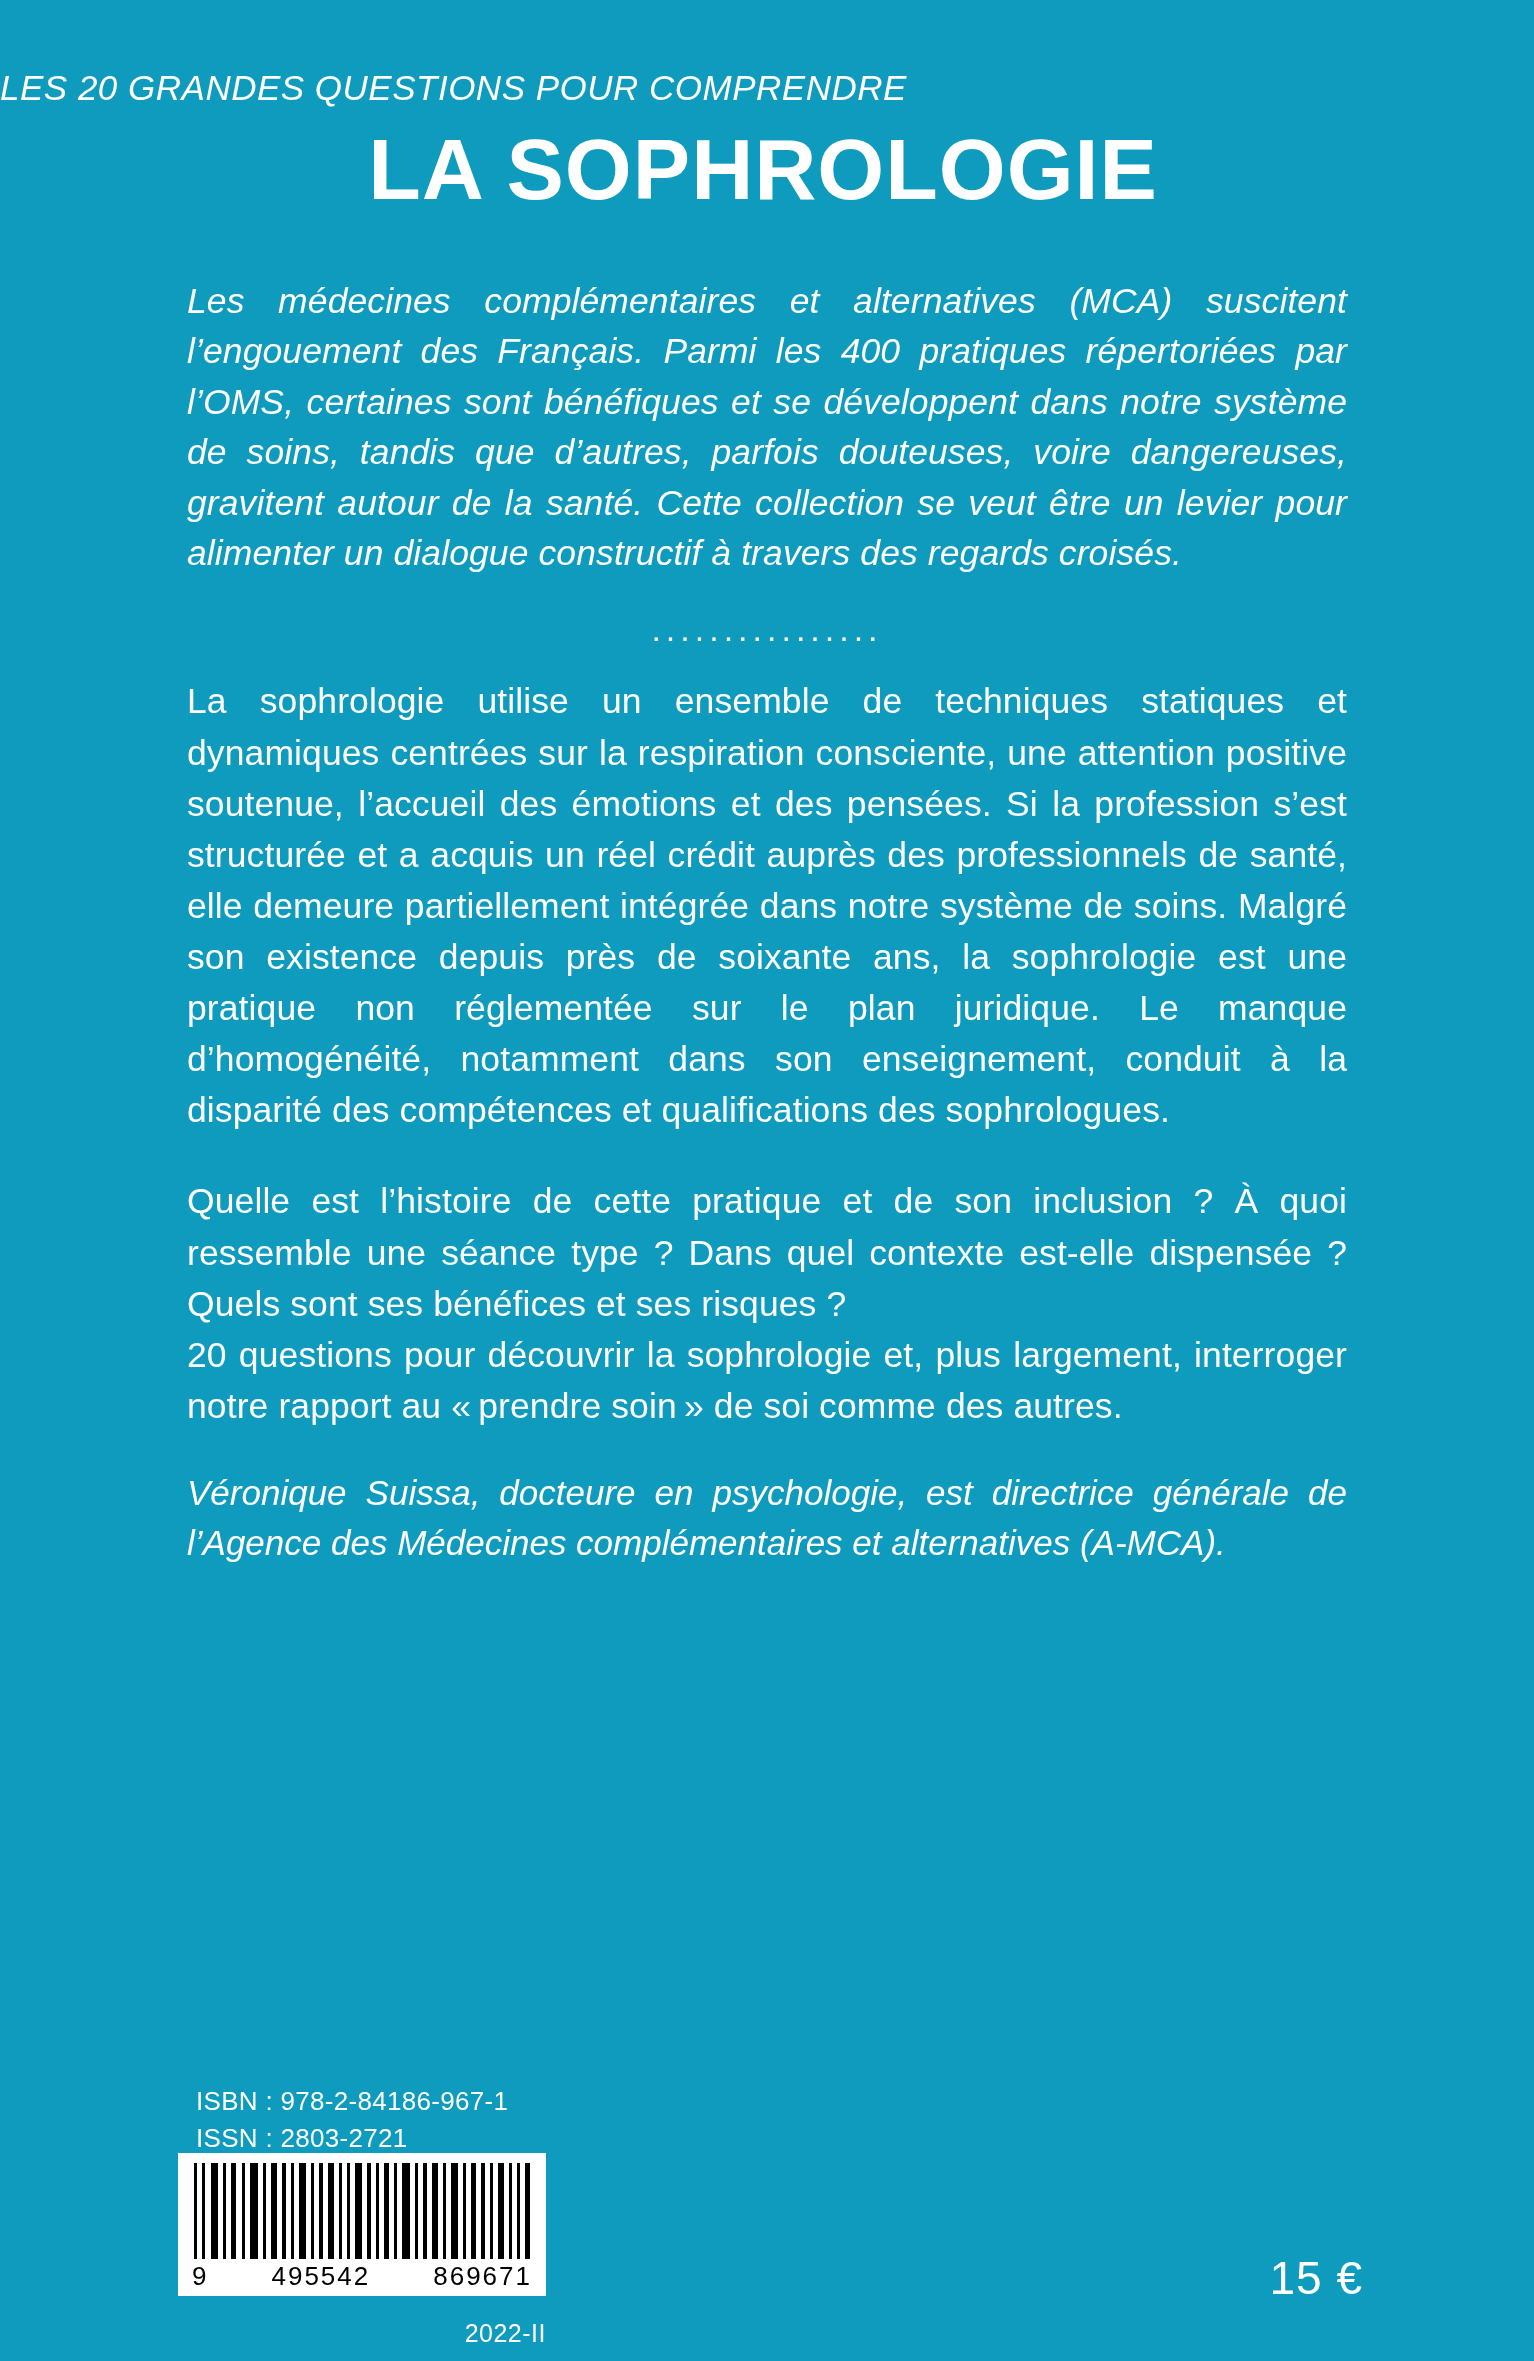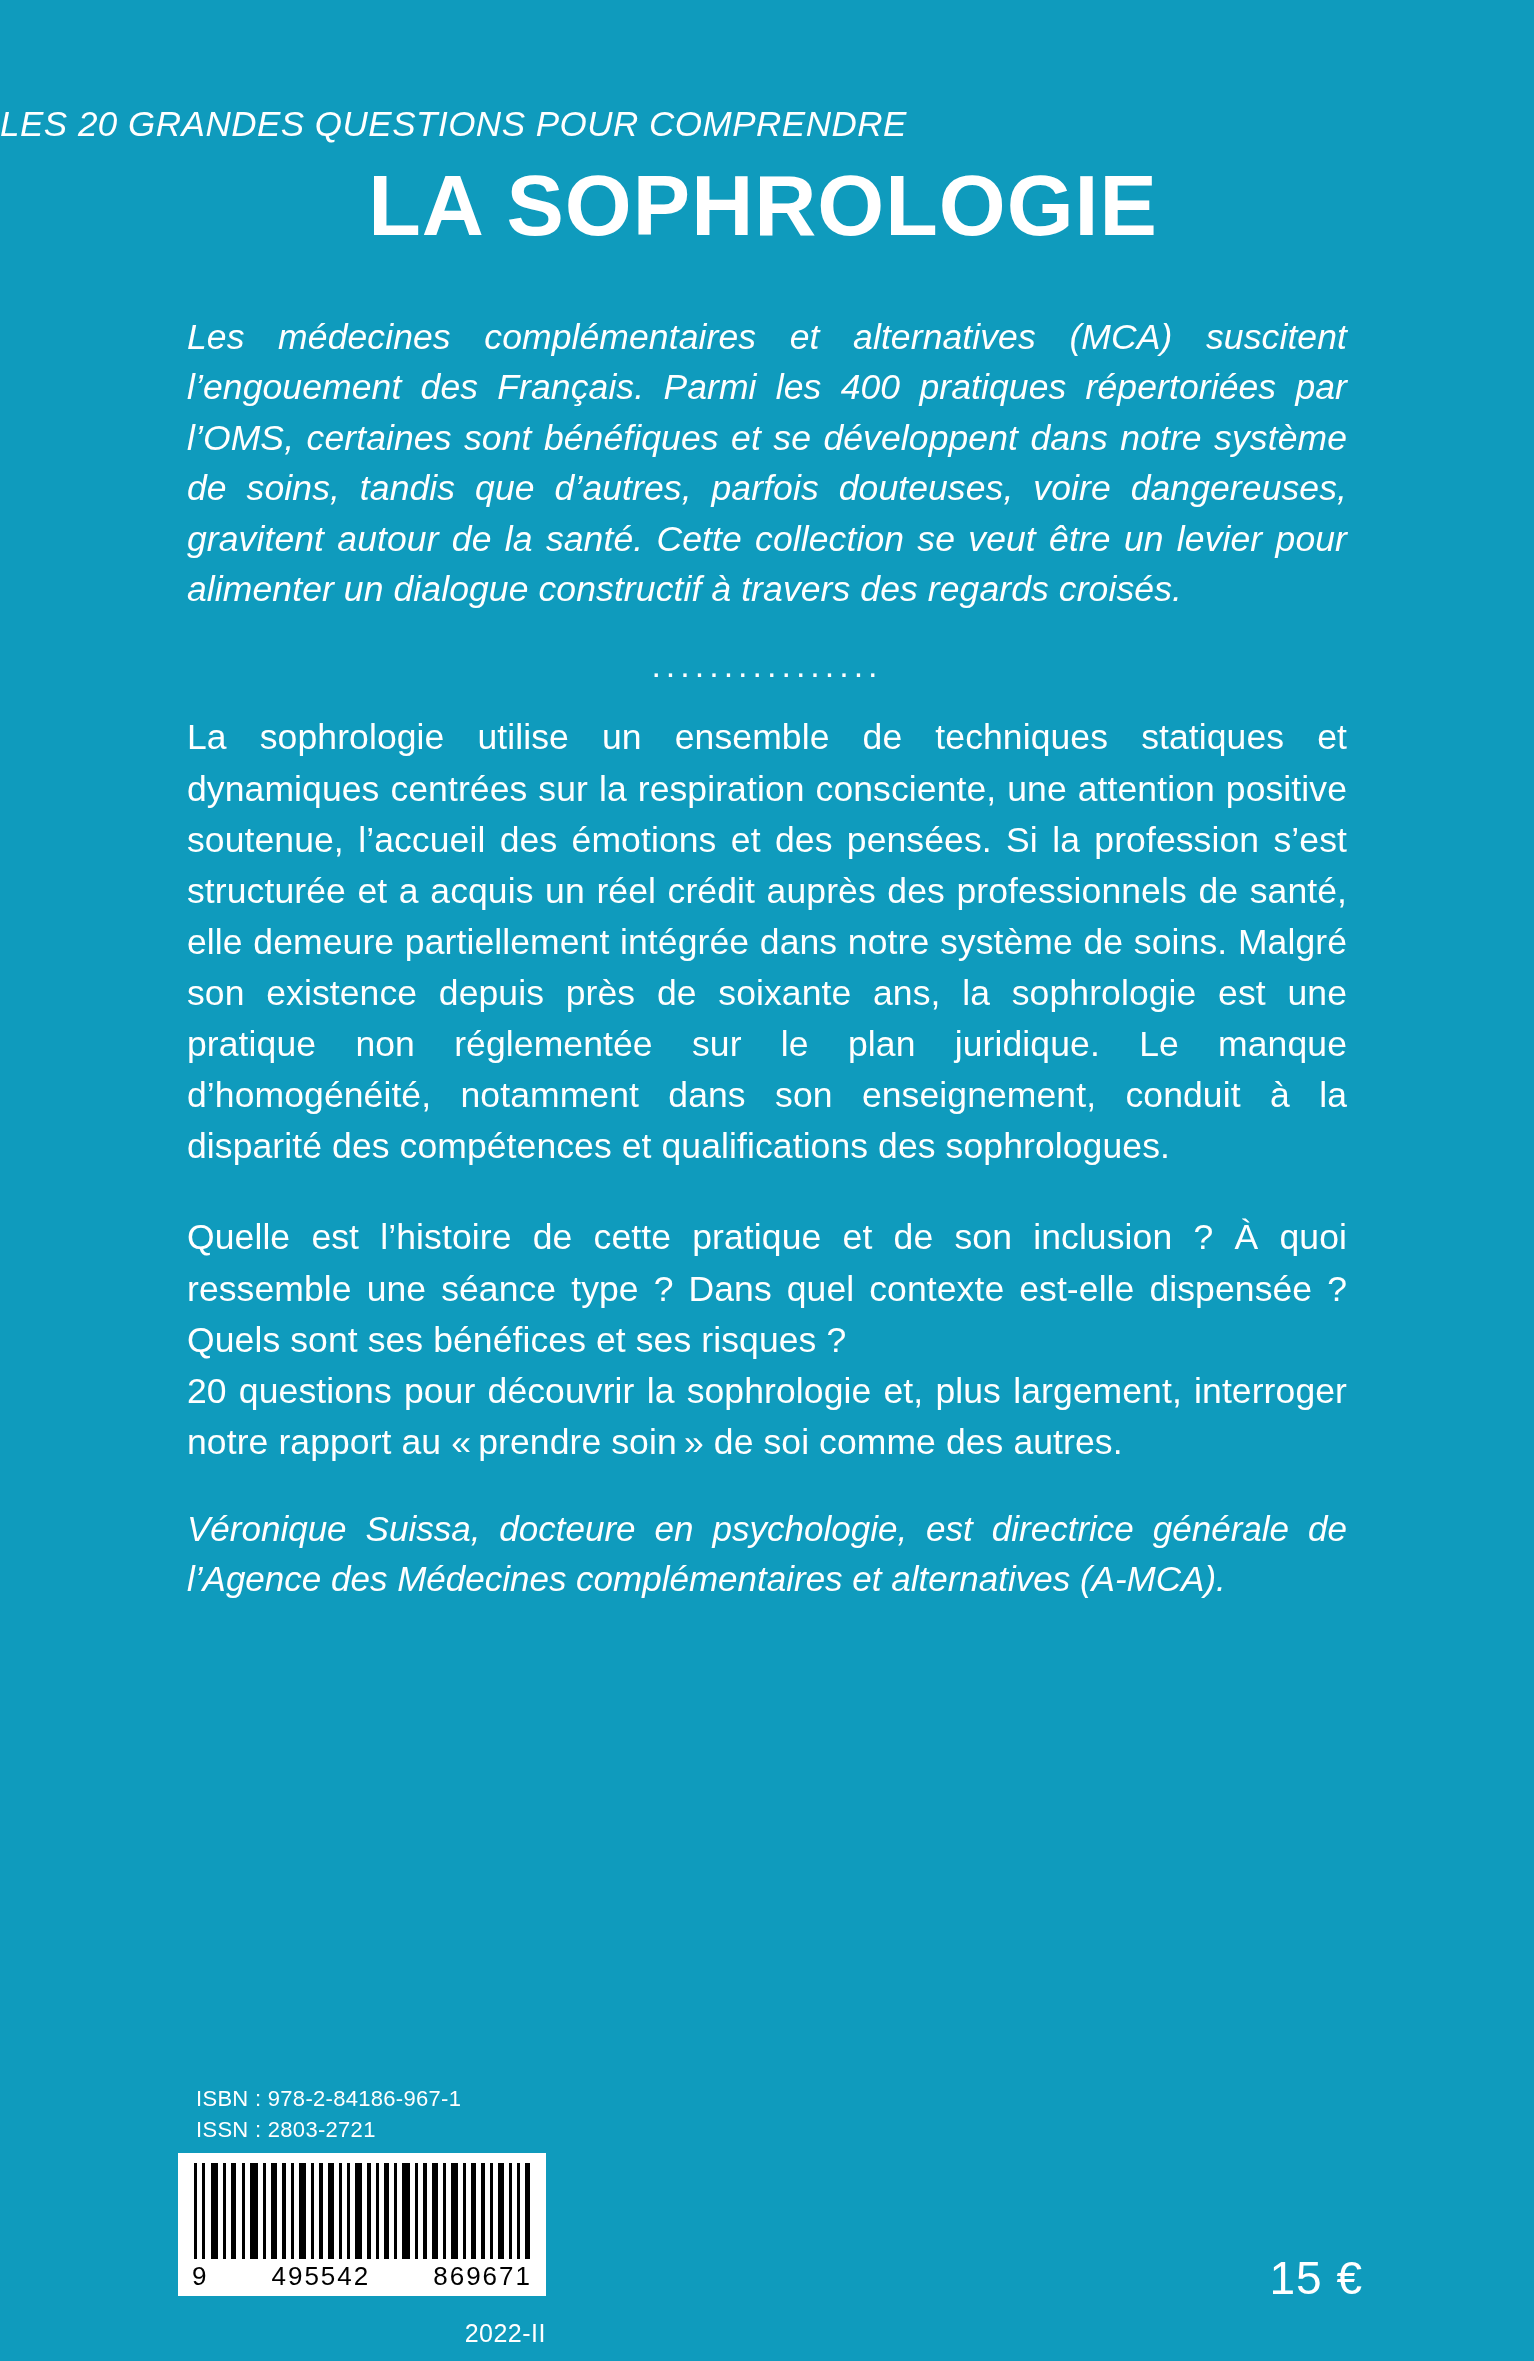--- a/index.html
+++ b/index.html
@@ -15,21 +15,21 @@
     overflow: hidden;
   }
   .page {
     position: relative;
     width: 1534px;
     height: 2361px;
     box-sizing: border-box;
     padding: 0;
   }
   .header {
-    padding-top: 104px;
+    padding-top: 68px;
     text-align: center;
   }
   .collection-line {
     font-style: italic;
     font-size: 35px;
     letter-spacing: 0.5px;
     font-weight: 400;
     margin: 0;
     color: #ffffff;
   }
@@ -84,21 +84,21 @@
     position: absolute;
     left: 0;
     right: 0;
     bottom: 0;
     height: 300px;
   }
   .isbn-block {
     position: absolute;
     left: 196px;
     top: 22px;
-    font-size: 22px;
+    font-size: 26px;
     line-height: 1.42;
     letter-spacing: 0.3px;
   }
   .barcode-wrap {
     position: absolute;
     left: 178px;
     top: 92px;
     width: 368px;
     background: #ffffff;
     padding: 10px 12px 4px 12px;

